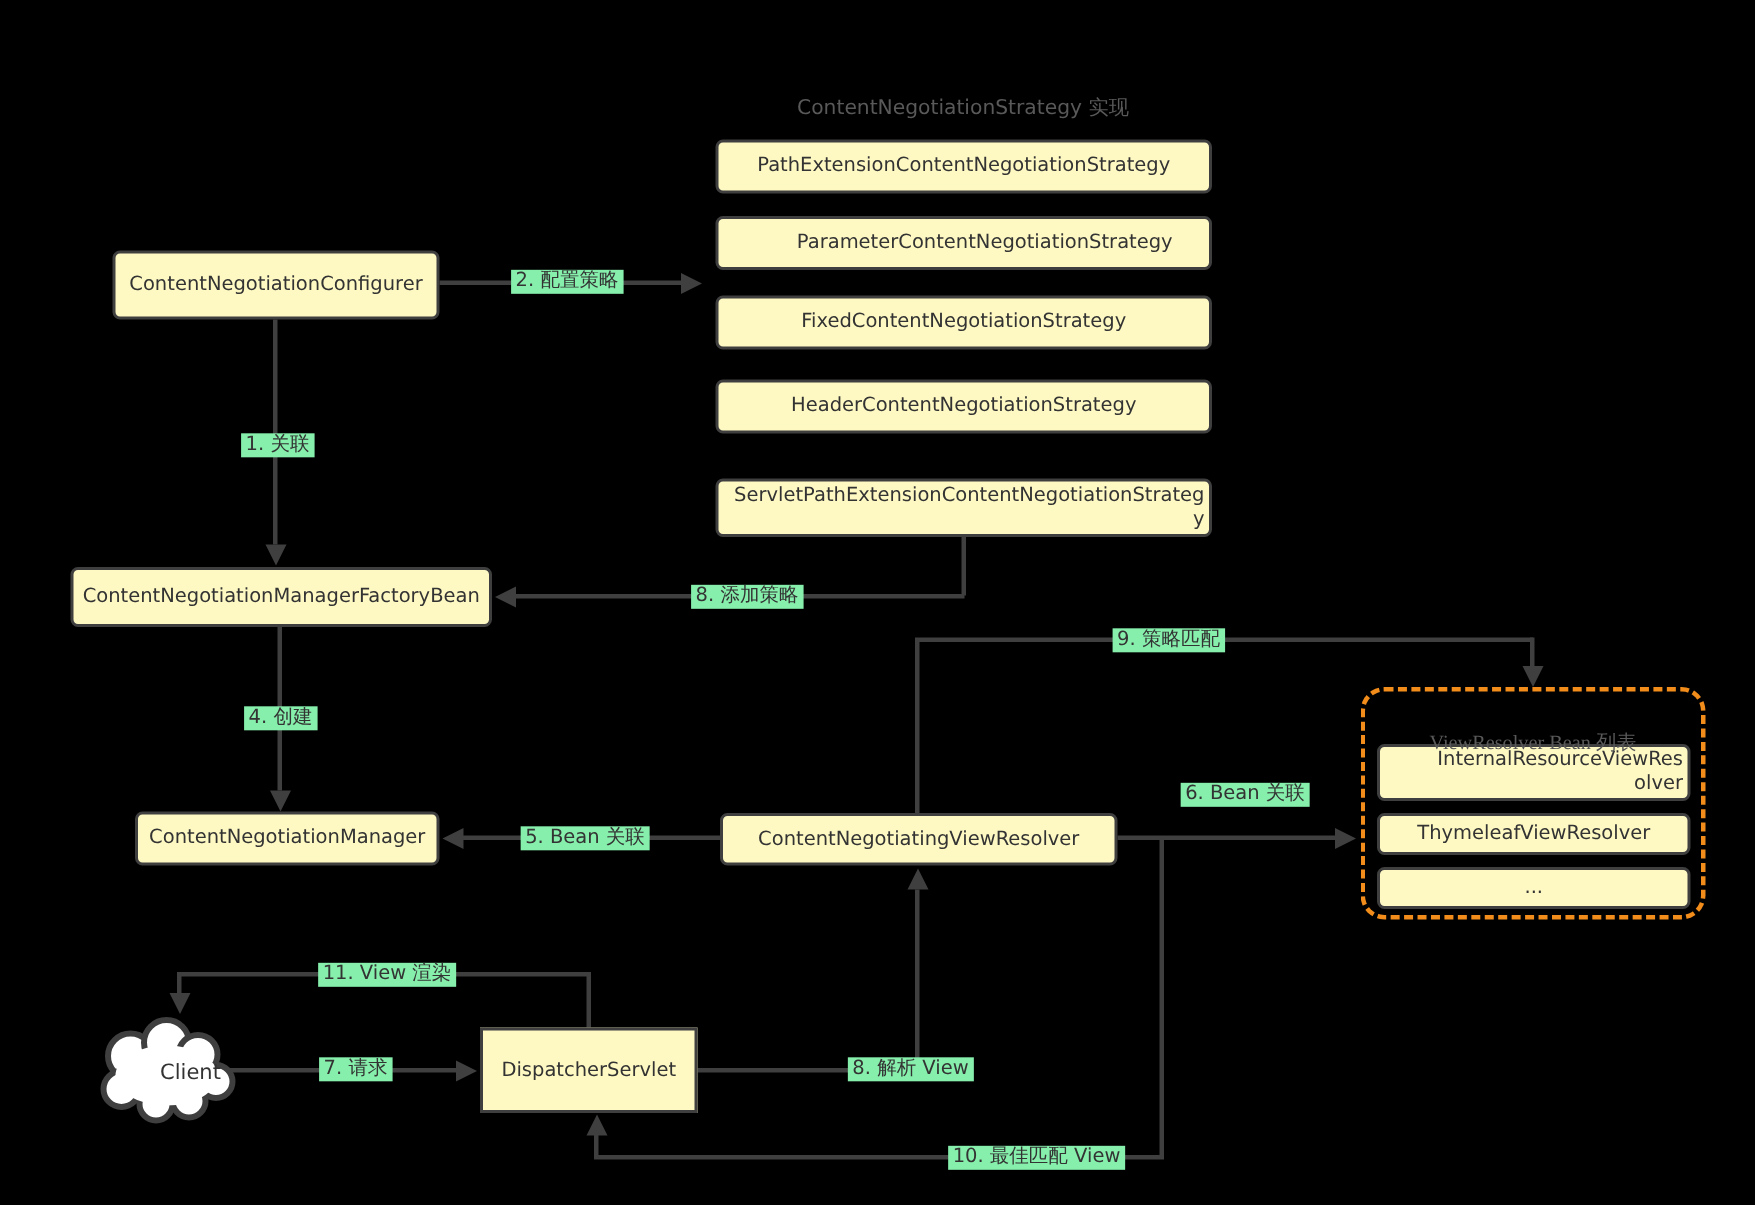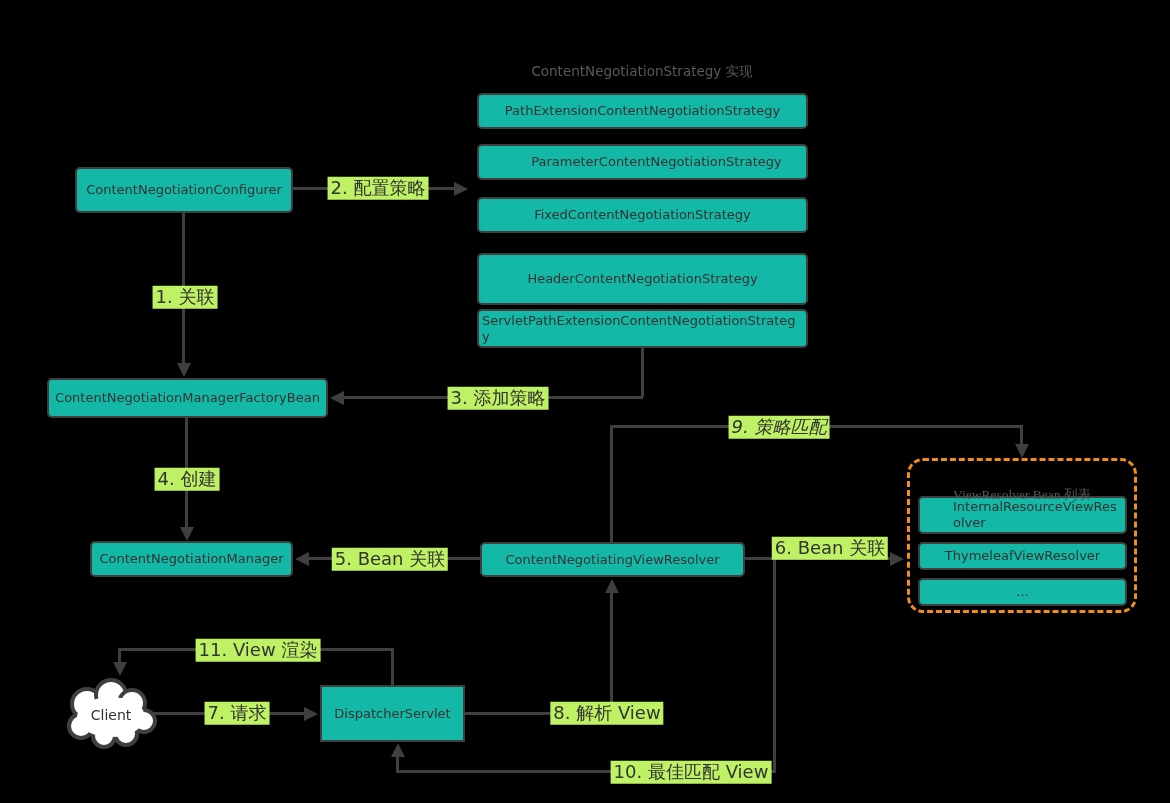--- a/index.html
+++ b/index.html
@@ -1,48 +1,48 @@
 <!DOCTYPE html>
 <html><head>
 <meta charset="utf-8">
 <style>
   html,body{margin:0;padding:0;background:#000;}
   .canvas{
     position:relative;width:1170px;height:803px;background:#000000;overflow:hidden;
     font-family:"DejaVu Sans","Liberation Sans",sans-serif;
   }
   .box{
-    position:absolute;box-sizing:border-box;background:#14b8a6;border:2px solid #3f3f3f;
+    position:absolute;box-sizing:border-box;background:#fef9c3;border:2px solid #3f3f3f;
     border-radius:5px;color:#333333;font-size:13px;line-height:1.2;
-    display:flex;align-items:center;justify-content:center;text-align:left;
+    display:flex;align-items:center;justify-content:center;text-align:right;
     word-break:break-all;padding:1px 3px;
   }
   .box.square{border-radius:0;}
   .orange-group{
     position:absolute;box-sizing:border-box;border:3px dashed #f28c1b;
     border-radius:16px;background:#000000;
   }
   .hline{position:absolute;height:3px;background:#3f3f3f;}
   .vline{position:absolute;width:3px;background:#3f3f3f;}
   .arr{position:absolute;width:0;height:0;border-style:solid;border-color:transparent;}
   .arr.r{border-width:7px 0 7px 14px;border-left-color:#3f3f3f;}
   .arr.l{border-width:7px 14px 7px 0;border-right-color:#3f3f3f;}
   .arr.d{border-width:14px 7px 0 7px;border-top-color:#3f3f3f;}
   .arr.u{border-width:0 7px 14px 7px;border-bottom-color:#3f3f3f;}
   .elabel{
-    position:absolute;transform:translate(-50%,-50%);background:#bef264;color:#333333;
-    font-size:18px;line-height:1.25;padding:0 3px;white-space:nowrap;
+    position:absolute;transform:translate(-50%,-50%);background:#86efac;color:#333333;
+    font-size:13px;line-height:1.25;padding:0 3px;white-space:nowrap;
   }
   .gtitle{
     position:absolute;transform:translate(-50%,-50%);color:#595959;
     font-size:13.5px;white-space:nowrap;
   }
   .cloud{position:absolute;}
   .cloud-label{
-    position:absolute;transform:translate(-50%,-50%);color:#333333;font-size:14px;white-space:nowrap;
+    position:absolute;transform:translate(-50%,-50%);color:#333333;font-size:14px;white-space:nowrap;margin-left:16px;
   }
 </style>
 </head>
 <body>
 
 <div class="canvas">
 
   <div class="hline" style="left:293px;top:187px;width:163px;"></div>
 
   <div class="vline" style="left:182px;top:213px;height:150px;"></div>
@@ -71,22 +71,22 @@
 
   <div class="vline" style="left:391px;top:650px;height:35px;"></div>
   <div class="hline" style="left:118px;top:648px;width:276px;"></div>
   <div class="vline" style="left:118px;top:648px;height:16px;"></div>
 
   <div class="orange-group" style="left:907px;top:458px;width:230px;height:155px;"></div>
 
   <div class="box" style="left:477px;top:93px;width:331px;height:36px;">PathExtensionContentNegotiationStrategy</div>
   <div class="box" style="left:477px;top:144px;width:331px;height:36px;padding-left:31px;">ParameterContentNegotiationStrategy</div>
   <div class="box" style="left:477px;top:197px;width:331px;height:36px;">FixedContentNegotiationStrategy</div>
-  <div class="box" style="left:477px;top:253px;width:331px;height:52px;">HeaderContentNegotiationStrategy</div>
-  <div class="box" style="left:477px;top:309px;width:331px;height:39px;">ServletPathExtensionContentNegotiationStrategy</div>
+  <div class="box" style="left:477px;top:253px;width:331px;height:36px;">HeaderContentNegotiationStrategy</div>
+  <div class="box" style="left:477px;top:319px;width:331px;height:39px;">ServletPathExtensionContentNegotiationStrategy</div>
 
   <div class="box" style="left:75px;top:167px;width:218px;height:46px;">ContentNegotiationConfigurer</div>
   <div class="box" style="left:47px;top:378px;width:281px;height:40px;">ContentNegotiationManagerFactoryBean</div>
   <div class="box" style="left:90px;top:541px;width:203px;height:36px;">ContentNegotiationManager</div>
   <div class="box" style="left:480px;top:542px;width:265px;height:35px;">ContentNegotiatingViewResolver</div>
   <div class="box square" style="left:320px;top:685px;width:145px;height:57px;">DispatcherServlet</div>
 
   <div class="box" style="left:918px;top:496px;width:209px;height:38px;padding-left:33px;">InternalResourceViewResolver</div>
   <div class="box" style="left:918px;top:542px;width:209px;height:28px;">ThymeleafViewResolver</div>
   <div class="box" style="left:918px;top:578px;width:209px;height:28px;">...</div>
@@ -115,23 +115,23 @@
   <div class="arr l" style="left:295px;top:552px;"></div>
   <div class="arr r" style="left:890px;top:552px;"></div>
   <div class="arr d" style="left:1015px;top:444px;"></div>
   <div class="arr r" style="left:304px;top:707px;"></div>
   <div class="arr u" style="left:605px;top:579px;"></div>
   <div class="arr u" style="left:391px;top:743px;"></div>
   <div class="arr d" style="left:113px;top:662px;"></div>
 
   <div class="elabel" style="left:185px;top:297px;">1. 关联</div>
   <div class="elabel" style="left:378px;top:188px;">2. 配置策略</div>
-  <div class="elabel" style="left:498px;top:398px;">3. 添加策略</div>
+  <div class="elabel" style="left:498px;top:398px;">8. 添加策略</div>
   <div class="elabel" style="left:187px;top:479px;">4. 创建</div>
   <div class="elabel" style="left:390px;top:559px;">5. Bean 关联</div>
-  <div class="elabel" style="left:830px;top:548px;">6. Bean 关联</div>
+  <div class="elabel" style="left:830px;top:530px;">6. Bean 关联</div>
   <div class="elabel" style="left:237px;top:713px;">7. 请求</div>
   <div class="elabel" style="left:607px;top:713px;">8. 解析 View</div>
-  <div class="elabel" style="left:779px;top:427px;font-style:italic;">9. 策略匹配</div>
+  <div class="elabel" style="left:779px;top:427px;">9. 策略匹配</div>
   <div class="elabel" style="left:691px;top:772px;">10. 最佳匹配 View</div>
   <div class="elabel" style="left:258px;top:650px;">11. View 渲染</div>
 
 </div>
 
 </body></html>

